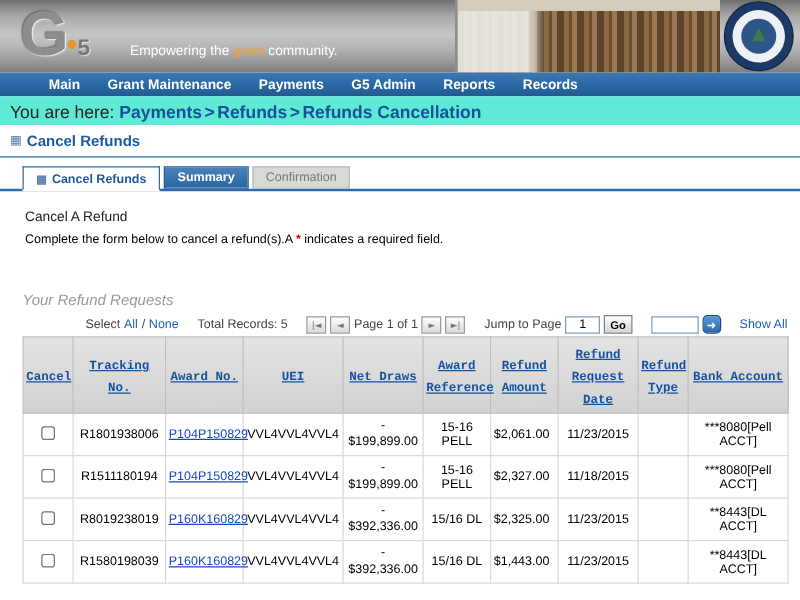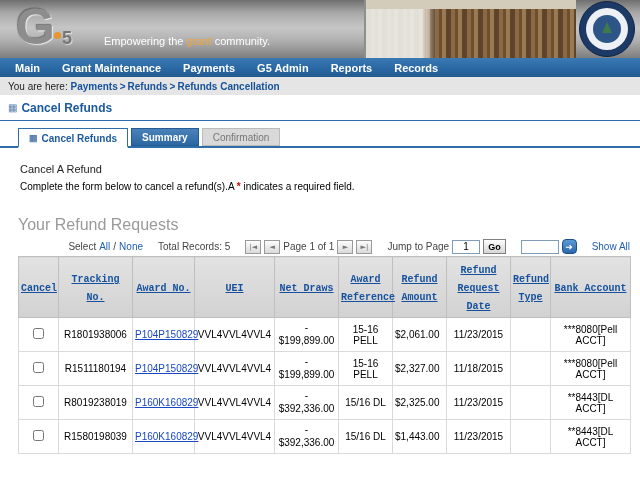--- a/index.html
+++ b/index.html
@@ -46,26 +46,26 @@
   .seal-center { width: 28px; height: 28px; border-radius: 50%; background: #2e5587; position: relative; }
   .seal-center::after {
     content: ""; position: absolute; left: 9px; top: 7px;
     border-left: 5px solid transparent; border-right: 5px solid transparent; border-bottom: 11px solid #3f7a4a;
   }
 
   
   .navbar {
     flex: 0 0 auto; height: 19px;
     background: linear-gradient(180deg, #3b79b4 0%, #2a68a4 55%, #22598f 100%);
-    display: flex; align-items: center; padding-left: 4px;
+    display: flex; align-items: center; padding-left: 28px;
   }
   .navbar a { color: #fff; font-size: 11px; font-weight: bold; text-decoration: none; padding: 0 11px; }
 
   
-  .breadcrumb { flex: 0 0 auto; background: #e5e5e5; padding: 4px 8px 3px; font-size: 10px; color: #222; }
+  .breadcrumb { flex: 0 0 auto; background: #5eead4; padding: 4px 8px 3px; font-size: 14px; color: #222; }
   .breadcrumb a { color: #16519c; font-weight: bold; text-decoration: none; }
   .crumb-sep { color: #16519c; font-weight: bold; padding: 0 2px; }
 
   
   .page-title-row { flex: 0 0 auto; padding: 6px 8px 5px; display: flex; align-items: center; gap: 4px; }
   .title-icon { font-size: 10px; color: #5b7fae; line-height: 1; }
   .page-title { font-size: 12px; font-weight: bold; color: #1b5a9e; }
   .title-rule { flex: 0 0 auto; height: 1px; background: #2f6da9; }
 
   
@@ -73,21 +73,21 @@
   .tab { font-size: 10px; font-weight: bold; padding: 3px 10px 2px; display: flex; align-items: center; gap: 4px; }
   .tab-active { background: #fff; color: #1b5a9e; border: 1px solid #2f6da9; border-bottom: 2px solid #fff; margin-bottom: -2px; }
   .tab-blue { background: linear-gradient(180deg, #4a82b8, #2c67a4); color: #fff; border: 1px solid #255b93; }
   .tab-disabled { background: #d9d9d9; color: #777; border: 1px solid #bbb; font-weight: normal; }
   .tab-icon { font-size: 9px; color: #5b7fae; line-height: 1; }
 
   
   .section-heading { margin: 15px 0 0 20px; font-size: 11px; color: #222; }
   .instruction { margin: 6px 0 0 20px; font-size: 10px; color: #000; }
   .req { color: #c00; font-weight: bold; }
-  .requests-heading { margin: 24px 0 3px 18px; font-size: 16px; color: #9a9a9a; }
+  .requests-heading { margin: 36px 0 3px 18px; font-size: 12px; color: #9a9a9a; font-style: italic; }
 
   
   .pager {
     width: 612px; margin-left: 18px; display: flex; align-items: center; justify-content: flex-end;
     gap: 3px; font-size: 10px; color: #444; padding: 2px 0;
   }
   .pager a { color: #1f5fae; text-decoration: none; }
   .grp { margin-left: 12px; display: inline-flex; align-items: center; gap: 3px; }
   .pgbtn {
     width: 16px; height: 14px; font-size: 7px; color: #777; border: 1px solid #9a9a9a;

